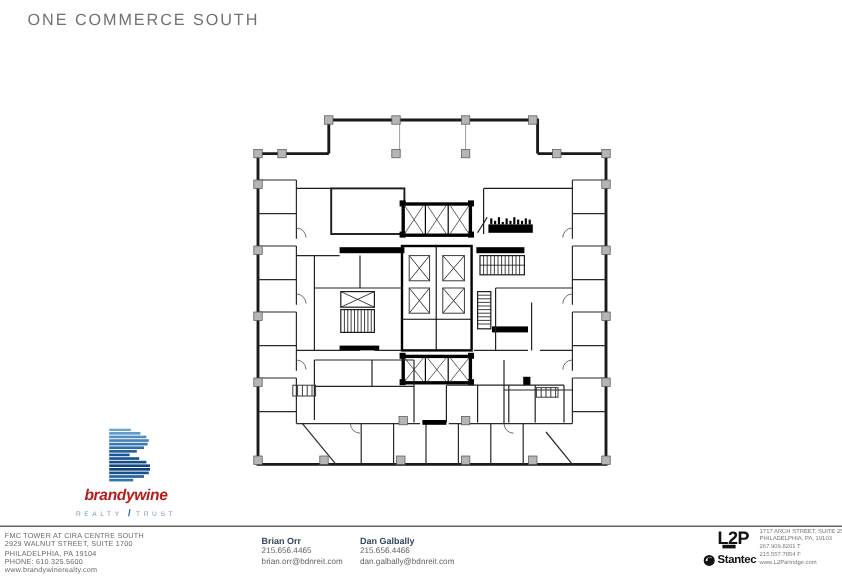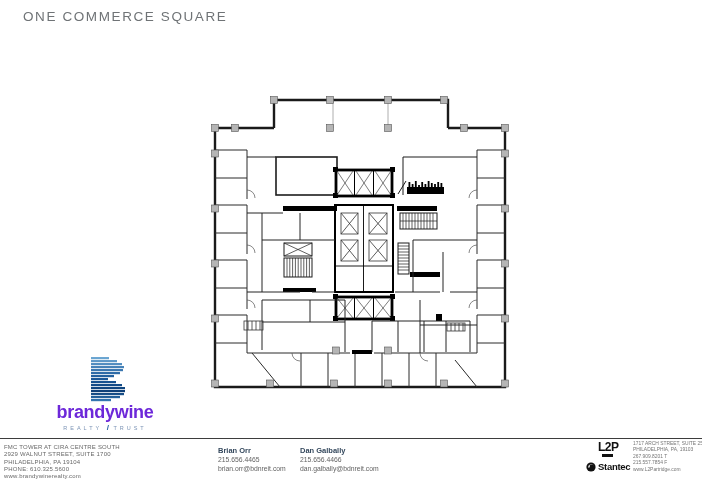--- a/index.html
+++ b/index.html
@@ -11,42 +11,42 @@
   
   #hdr { position:absolute; left:23px; top:7px; color:#6f7376; }
   #hdr .l1 { font-size:13.5px; letter-spacing:1.6px; line-height:19px; }
   #hdr .l2, #hdr .l3 { font-size:12.5px; letter-spacing:1.2px; line-height:19px; }
   
   #plan { position:absolute; left:200px; top:85px; width:310px; height:310px; }
   
   #rule { position:absolute; left:0; top:438px; width:702px; height:1px; background:#3d3d3d; }
   #bw-logo { position:absolute; left:30px; top:357px; width:150px; text-align:center; }
   #bw-logo svg.bmark { display:block; margin:0 auto; }
-  #bw-word { font-size:18px; font-weight:bold; letter-spacing:-0.3px; color:#6d28d9; line-height:17px; margin-top:1px; }
+  #bw-word { font-size:13px; font-weight:bold; letter-spacing:-0.3px; color:#b91c1c; line-height:17px; margin-top:1px;font-style:italic; }
   #bw-tag { font-size:5.5px; letter-spacing:3px; color:#7b93b5; margin-top:2px; }
   #bw-tag .slash { color:#1d5c9f; font-weight:bold; font-size:8px; letter-spacing:0; }
   #bw-addr { position:absolute; left:4px; top:444px; font-size:6px; line-height:7.3px; color:#686868; letter-spacing:0.2px; }
   .contact { position:absolute; top:446px; }
   #contact-0 { left:218px; } #contact-1 { left:300px; }
   .contact .nm { font-size:7.5px; font-weight:bold; color:#33475c; line-height:9px; }
   .contact .ph, .contact .em { font-size:6.8px; color:#636363; line-height:9px; }
   #arch { position:absolute; left:584px; top:440px; width:118px; }
-  #l2p-mark { position:absolute; left:14px; top:0; font-size:12px; font-weight:800; letter-spacing:-0.5px; color:#111;text-align:center; }
+  #l2p-mark { position:absolute; left:14px; top:0; font-size:15px; font-weight:800; letter-spacing:-0.5px; color:#111;text-align:center; }
   #l2p-bar { position:absolute; left:18px; top:14px; width:11px; height:3px; background:#111; }
   #stantec { position:absolute; left:2px; top:21px; display:flex; align-items:flex-end; }
   #stantec .st-word { font-size:9.5px; font-weight:800; color:#111; margin-left:2px; letter-spacing:-0.3px; }
   #arch-addr { position:absolute; left:49px; top:1px; font-size:4.9px; line-height:6.4px; color:#757575; white-space:nowrap; }
 </style>
 </head>
 <body>
 
 <div id="sheet">
 
   <div id="hdr">
-    <div class="l1">ONE COMMERCE SQUARE</div>
+    <div class="l1">ONE COMMERCE SOUTH</div>
   </div>
 
   <svg id="plan" viewBox="200 85 310 310" xmlns="http://www.w3.org/2000/svg">
 
     <g stroke="#1a1a1a" stroke-width="2.4" fill="none">
       <path d="M274,128 V100 H448 V128"></path>
       <path d="M215,128 H274 M448,128 H505 M215,128 V387 H505 V128 M215,387 H505"></path>
     </g>
 
     <path d="M333,100 V128 M388,100 V128" stroke="#999" stroke-width="0.8" fill="none"></path>

